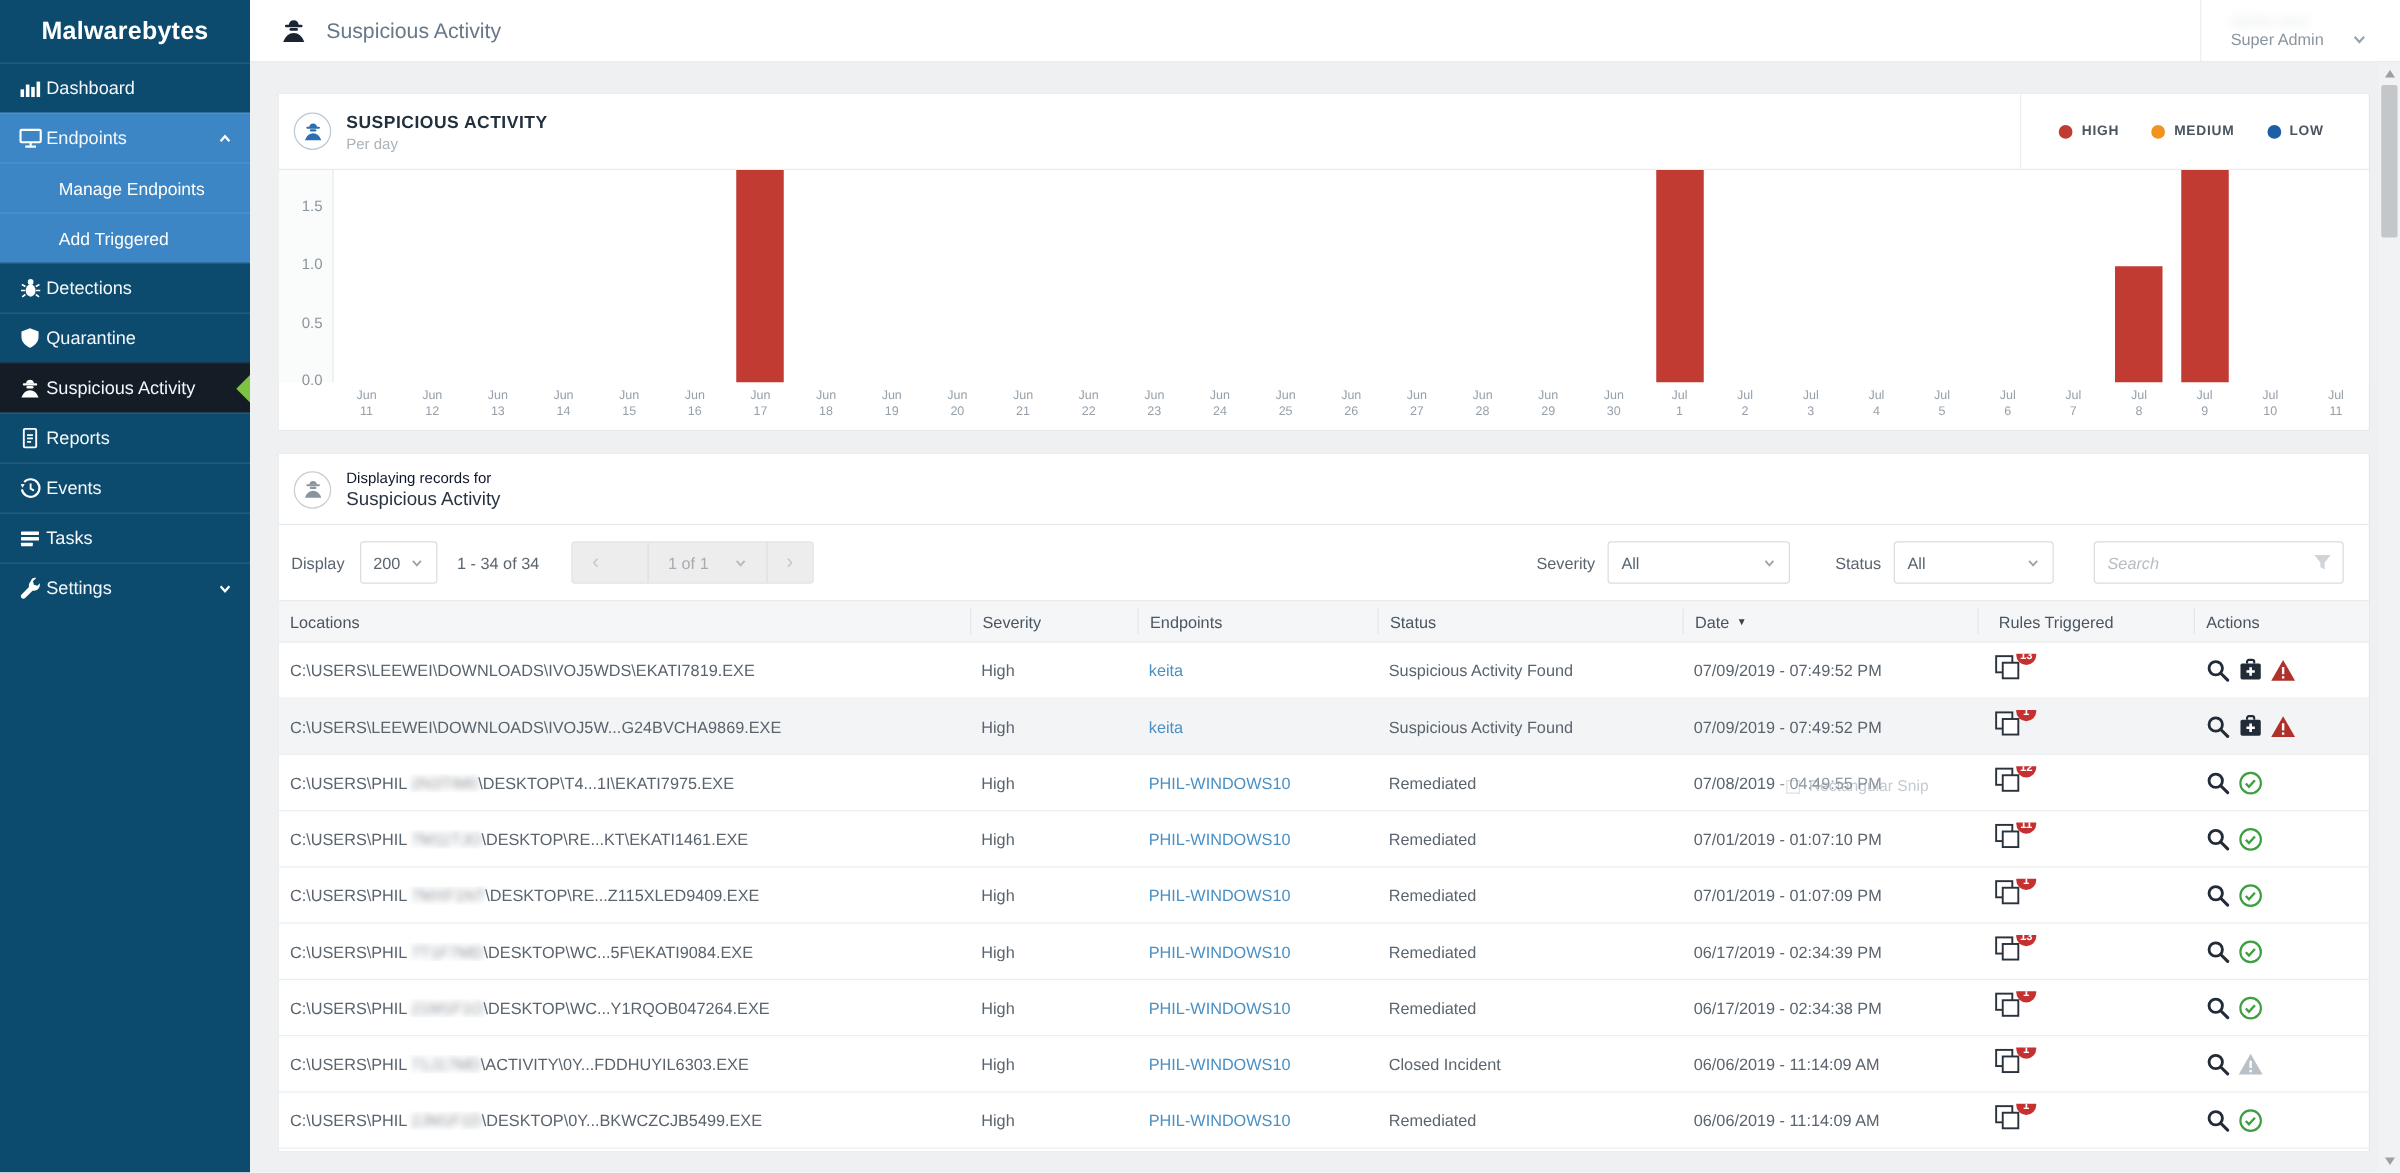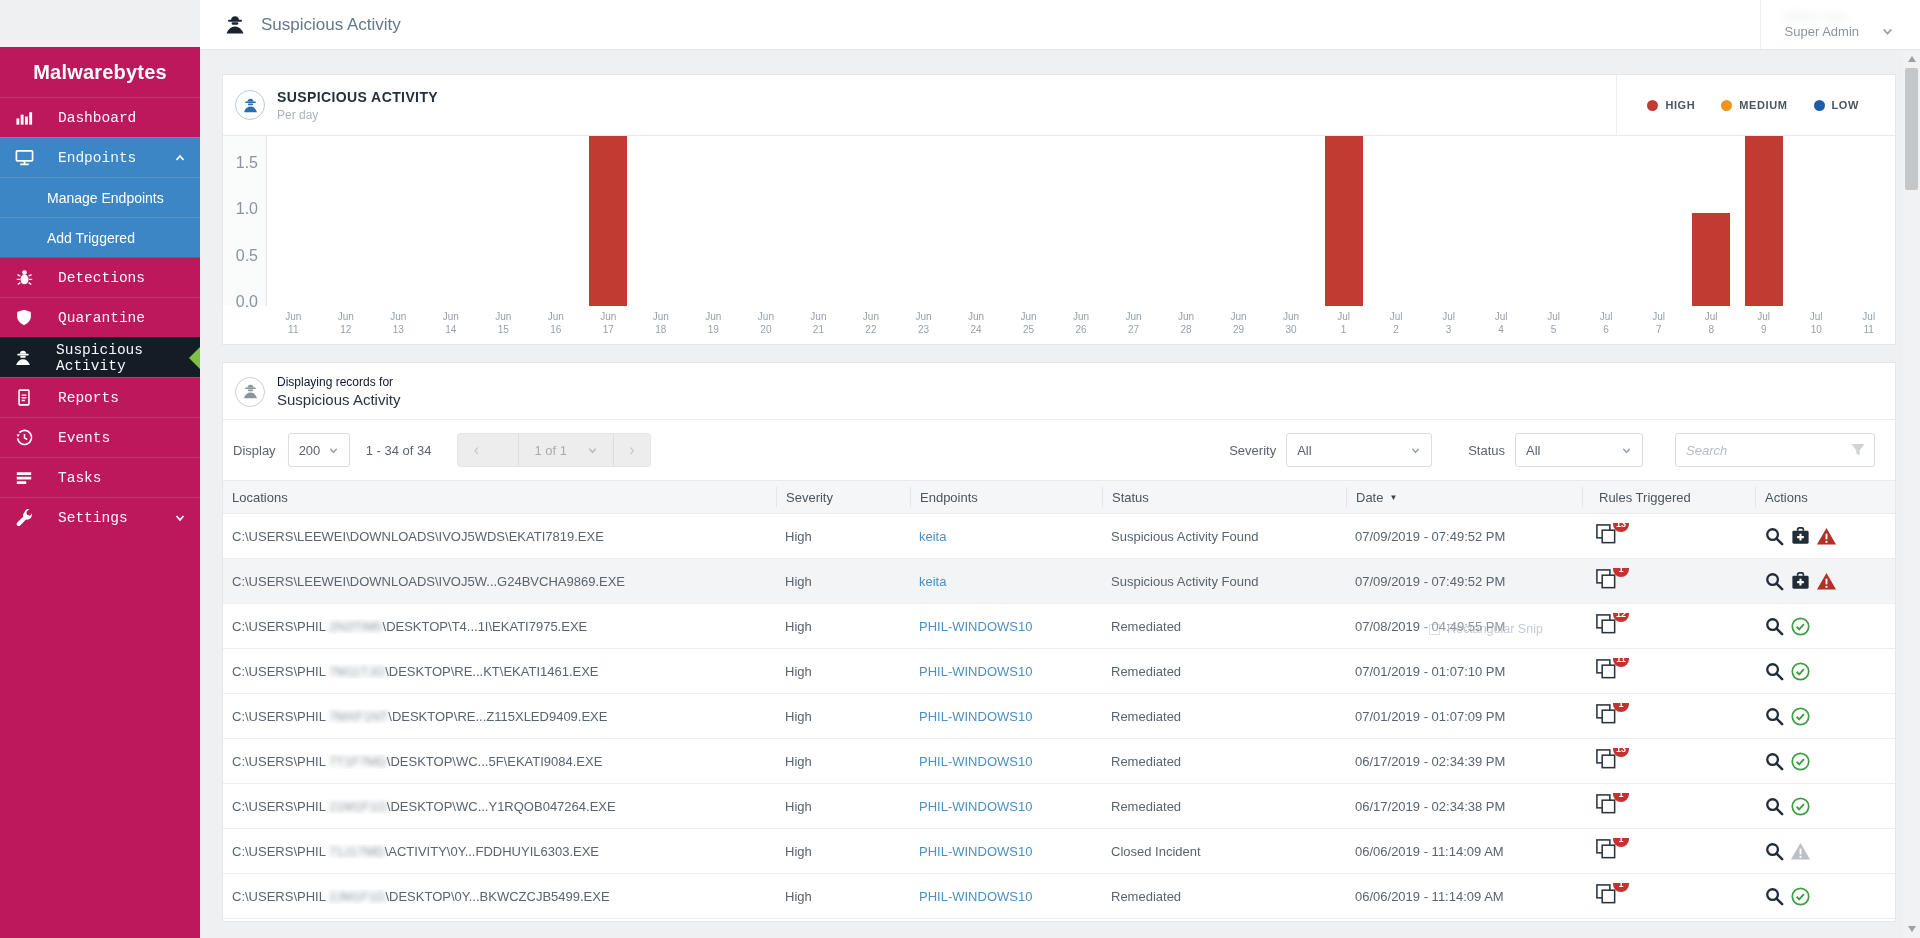--- a/index.html
+++ b/index.html
@@ -1,24 +1,24 @@
 <!DOCTYPE html>
 <html><head>
 <meta charset="utf-8">
 <style>
   *{box-sizing:border-box;margin:0;padding:0;}
   html,body{width:1920px;height:938px;overflow:hidden;}
   body{font-family:"Liberation Sans",sans-serif;background:#eef0f2;color:#5a646e;}
   .app{display:flex;width:1920px;height:938px;}
 
   
-  .sidebar{width:200px;background:#be185d;color:#fff;flex-shrink:0;display:flex;flex-direction:column;margin-top:47px;}
+  .sidebar{width:200px;background:#0c4a6e;color:#fff;flex-shrink:0;display:flex;flex-direction:column;}
   .logo{height:50px;display:flex;align-items:center;justify-content:center;font-size:20px;font-weight:bold;letter-spacing:.2px;}
   .logo b{font-weight:800;}
-  .nav-item{height:40px;display:flex;align-items:center;padding:0 14px;gap:24px;font-size:14.5px;position:relative;border-top:1px solid rgba(255,255,255,.12);cursor:pointer;color:#f4f8fb;font-family:Liberation Mono, monospace;}
+  .nav-item{height:40px;display:flex;align-items:center;padding:0 14px;gap:3px;font-size:14.5px;position:relative;border-top:1px solid rgba(255,255,255,.12);cursor:pointer;color:#f4f8fb;}
   .nav-item .ico{width:20px;height:20px;display:flex;align-items:center;justify-content:center;color:#fff;}
   .nav-group{background:#3d86c5;}
   .nav-sub-item{height:40px;display:flex;align-items:center;padding-left:47px;font-size:14px;cursor:pointer;border-top:1px solid rgba(255,255,255,.10);}
   .nav-item .chev{margin-left:auto;display:flex;}
   .nav-item.active{background:#141c26;border-top-color:rgba(255,255,255,.05);}
   .nav-item.active::after{content:'';position:absolute;right:0;top:50%;transform:translateY(-50%);
     border-top:11px solid transparent;border-bottom:11px solid transparent;border-right:11px solid #7dc242;}
 
   
   .main{flex:1;display:flex;flex-direction:column;position:relative;background:#eef0f2;}
@@ -39,21 +39,21 @@
   .card-head{height:61px;display:flex;align-items:center;padding-left:12px;border-bottom:1px solid #e8eaec;}
   .icon-circle{width:30px;height:30px;border-radius:50%;border:1px solid #b9c9d6;display:flex;align-items:center;justify-content:center;margin-right:12px;color:#2a6fb0;flex-shrink:0;}
   .icon-circle.gray{border-color:#c9ced3;color:#8a949c;}
   .card-title{font-size:14px;font-weight:bold;color:#22303e;letter-spacing:.4px;}
   .card-sub{font-size:12px;color:#aab3ba;margin-top:3px;}
   .legend{margin-left:auto;height:100%;display:flex;align-items:center;gap:26px;padding:0 36px 0 30px;border-left:1px solid #eceff1;}
   .legend-item{display:flex;align-items:center;gap:7px;font-size:11px;font-weight:bold;color:#4a5560;letter-spacing:.6px;}
   .legend-item .dot{width:11px;height:11px;border-radius:50%;}
   .chart-body{display:flex;height:170px;}
   .y-gutter{width:44px;background:#fafbfb;border-right:1px solid #e4e7e9;position:relative;flex-shrink:0;}
-  .y-tick{position:absolute;right:8px;font-size:16px;color:#8a949c;}
+  .y-tick{position:absolute;right:8px;font-size:12px;color:#8a949c;}
   .plot{flex:1;position:relative;background:#fff;overflow:hidden;}
   .chart-bar{position:absolute;bottom:0;width:38px;}
   .x-labels{display:flex;margin-left:44px;padding:4px 0 8px 0;}
   .x-tick{flex:1;text-align:center;font-size:10px;color:#97a0a8;line-height:1.3;}
 
   
   .records-card{height:560px;}
   .records-head{display:flex;align-items:center;padding:12px 0 11px 12px;border-bottom:1px solid #e8eaec;}
   .rec-label{font-size:12px;color:#0f172a;}
   .rec-title{font-size:15px;color:#2a3540;margin-top:2px;}

